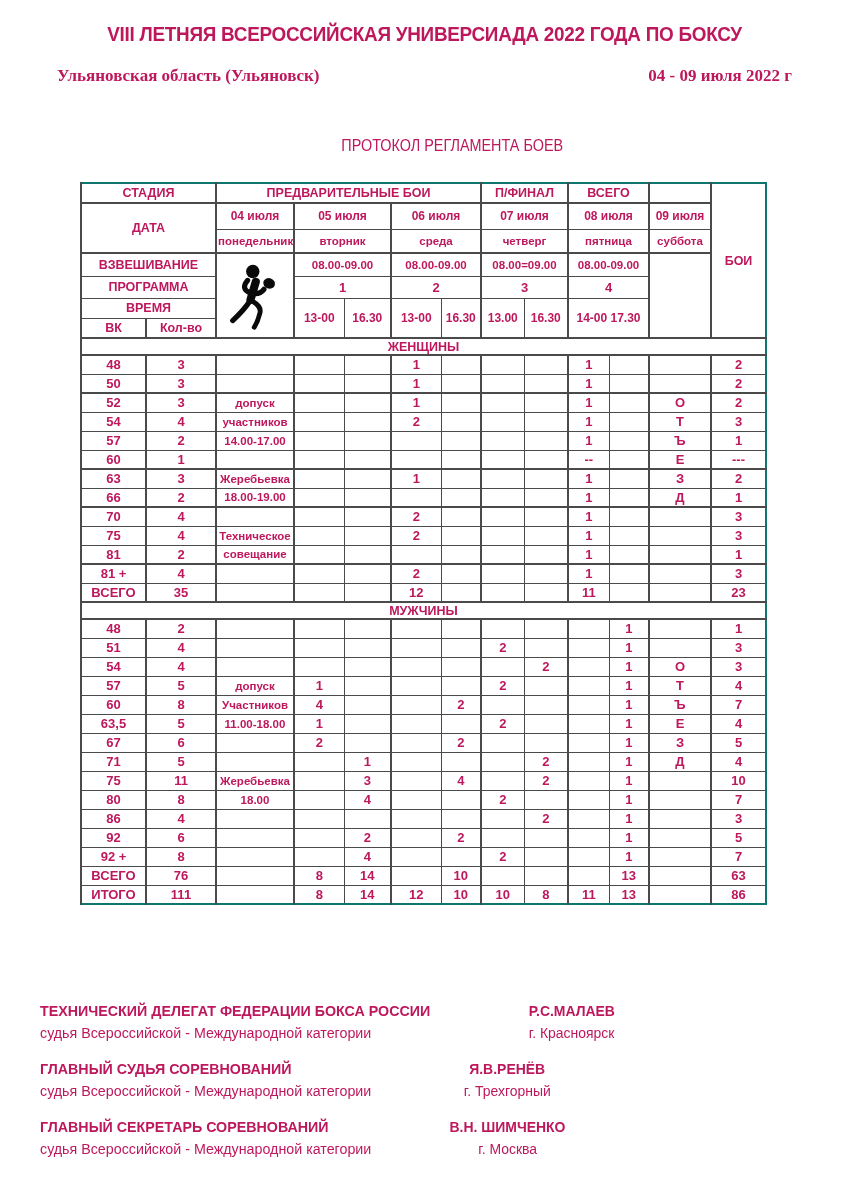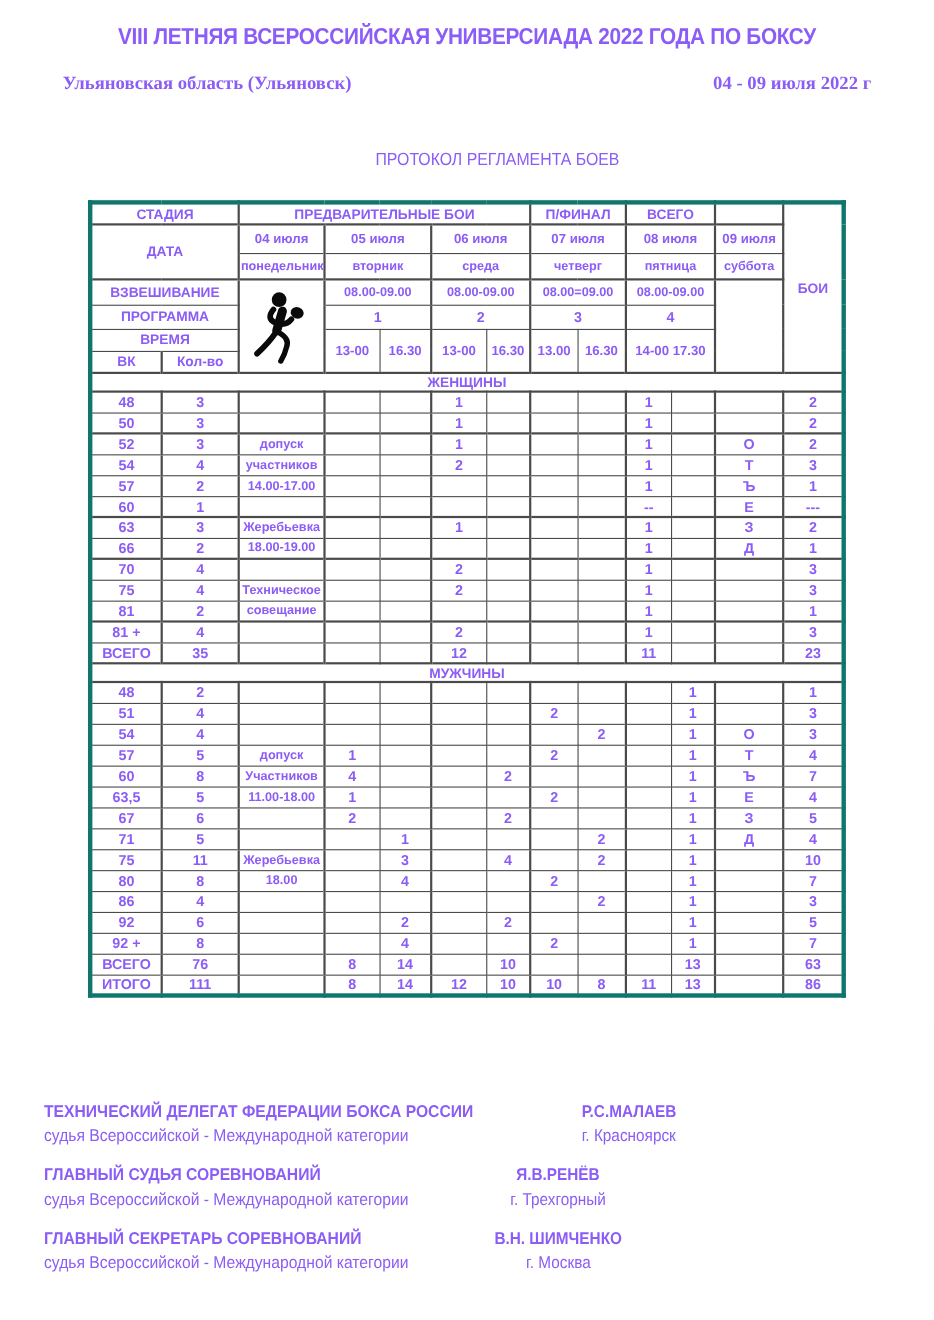--- a/index.html
+++ b/index.html
@@ -1,32 +1,32 @@
 <!DOCTYPE html>
 <html><head>
 <meta charset="utf-8">
 <style>
   html,body{margin:0;padding:0;background:#e8e8e8;}
   #page{position:relative;width:849px;height:1200px;background:#ffffff;margin:0 auto;
-        font-family:"Liberation Sans",sans-serif;color:#8b5cf6;overflow:hidden;}
+        font-family:"Liberation Sans",sans-serif;color:#be185d;overflow:hidden;}
   .condensed{display:inline-block;transform:scaleX(0.9);transform-origin:center;white-space:nowrap;}
   .condensed-l{display:inline-block;transform:scaleX(0.92);transform-origin:left center;white-space:nowrap;}
 
   #main-title{position:absolute;top:22px;left:0;width:100%;text-align:center;
       font-size:21px;font-weight:bold;letter-spacing:-0.3px;}
   #location{position:absolute;top:66px;left:57px;font-family:"Liberation Serif",serif;
       font-size:17px;font-weight:bold;}
   #event-dates{position:absolute;top:66px;right:57px;font-family:"Liberation Serif",serif;
       font-size:17px;font-weight:bold;}
   #protocol-title{position:absolute;top:137px;left:0;width:100%;text-align:center;
       font-size:16px;font-weight:normal;padding-left:28px;}
 
   table#protocol{position:absolute;left:80px;top:182px;width:685px;
       border-collapse:collapse;table-layout:fixed;
-      border:4px solid #0f766e;padding-left:19px;}
+      border:2px solid #0f766e;padding-left:19px;}
   #protocol td{border:1px solid #4a4a4a;border-left-width:2px;
       text-align:center;vertical-align:middle;padding:0 1px;
       font-weight:bold;font-size:13px;overflow:hidden;white-space:nowrap;}
   #protocol td.sub{border-left-width:1px;}
   #protocol tr.thick td{border-top-width:2px;}
   #protocol td.hdr{font-size:12.5px;}
   #protocol td.day{font-size:12px;font-weight:bold;}
   #protocol td.wkday{font-size:11.5px;}
   #protocol td.weigh{font-size:11.5px;}
   #protocol td.note{font-size:11.5px;}

